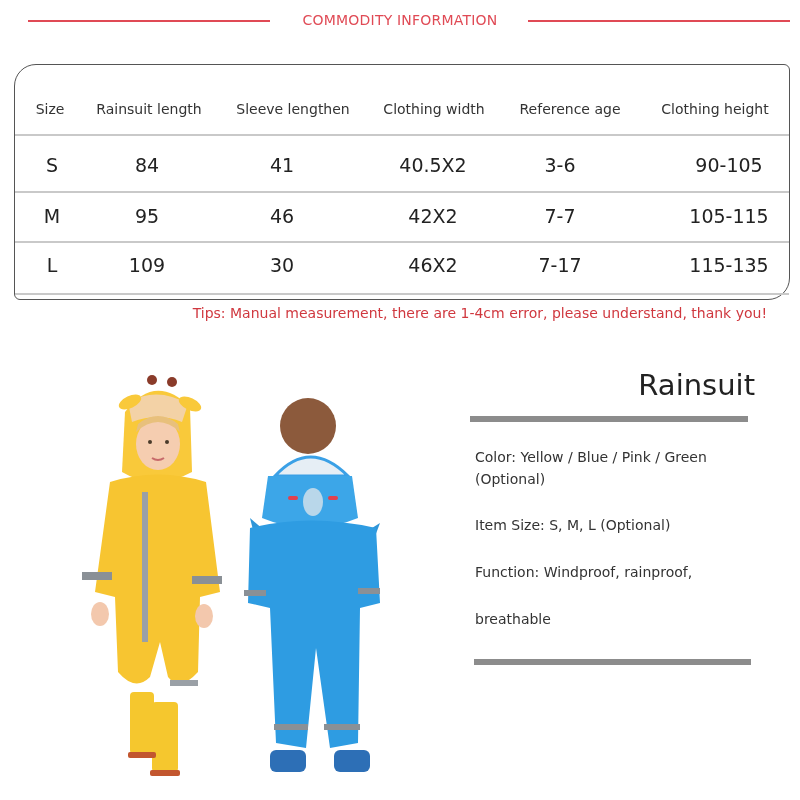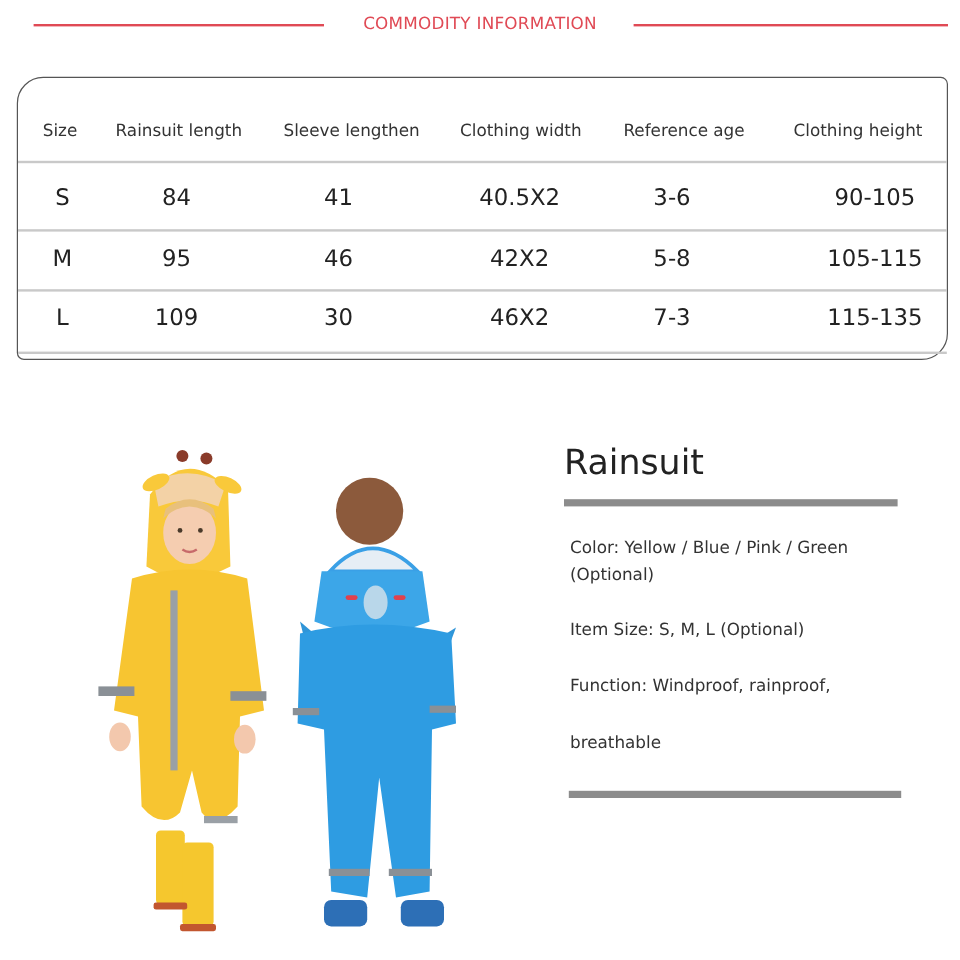--- a/index.html
+++ b/index.html
@@ -19,21 +19,21 @@
   .row { position: absolute; left: 0; width: 100%; display: flex; align-items: center; }
   .sep { position: absolute; left: 0; width: 100%; height: 1.5px; background: #c9c9c9; }
   .cell { position: absolute; white-space: nowrap; transform: translateX(-50%); }
   .hdr .cell { font-size: 14px; color: #333; }
   .data .cell { font-size: 19px; color: #222; }
   .tips {
     position: absolute; top: 240px; right: 22px; font-size: 14px; color: #d0383f; white-space: nowrap;
   }
   .photo { position: absolute; }
   .info-title {
-    position: absolute; left: 470px; top: 368px; width: 285px; text-align: left;
+    position: absolute; left: 470px; top: 368px; width: 285px; text-align: right;
     font-size: 29px; color: #222;
   }
   .bar { position: absolute; left: 470px; width: 278px; height: 6px; background: #8c8c8c; }
   .info-line { position: absolute; left: 475px; font-size: 14px; color: #333; white-space: nowrap; }
 </style>
 </head>
 <body>
 
 <div class="header-line" style="left:28px;width:242px;"></div>
 <div class="header-title">COMMODITY INFORMATION</div>
@@ -58,35 +58,36 @@
     <span class="cell" style="left:545px">3-6</span>
     <span class="cell" style="left:714px">90-105</span>
   </div>
   <div class="sep" style="top:126px"></div>
 
   <div class="row data" style="top:139px;height:24px;">
     <span class="cell" style="left:37px">M</span>
     <span class="cell" style="left:132px">95</span>
     <span class="cell" style="left:267px">46</span>
     <span class="cell" style="left:418px">42X2</span>
-    <span class="cell" style="left:545px">5-8</span>
+    <span class="cell" style="left:545px">7-7</span>
     <span class="cell" style="left:714px">105-115</span>
   </div>
   <div class="sep" style="top:176px"></div>
 
   <div class="row data" style="top:188px;height:24px;">
     <span class="cell" style="left:37px">L</span>
     <span class="cell" style="left:132px">109</span>
     <span class="cell" style="left:267px">30</span>
     <span class="cell" style="left:418px">46X2</span>
-    <span class="cell" style="left:545px">7-3</span>
+    <span class="cell" style="left:545px">7-17</span>
     <span class="cell" style="left:714px">115-135</span>
   </div>
   <div class="sep" style="top:228px"></div>
 
+  <div class="tips">Tips: Manual measurement, there are 1-4cm error, please understand, thank you!</div>
 </div>
 
 <svg class="photo" style="left:70px;top:372px" width="170" height="420" viewBox="0 0 170 420">
 
   <circle cx="82" cy="8" r="5" fill="#8a3b2a"></circle>
     <circle cx="102" cy="10" r="5" fill="#8a3b2a"></circle>
 
   <path d="M55 40 Q85 0 120 35 L122 100 Q85 120 52 100 Z" fill="#f9c93a"></path>
   <path d="M58 30 Q88 14 118 32 L112 50 Q88 40 62 50 Z" fill="#f3d2a6"></path>
   <ellipse cx="60" cy="30" rx="12" ry="6" fill="#f9c93a" transform="rotate(-25 60 30)"></ellipse>

